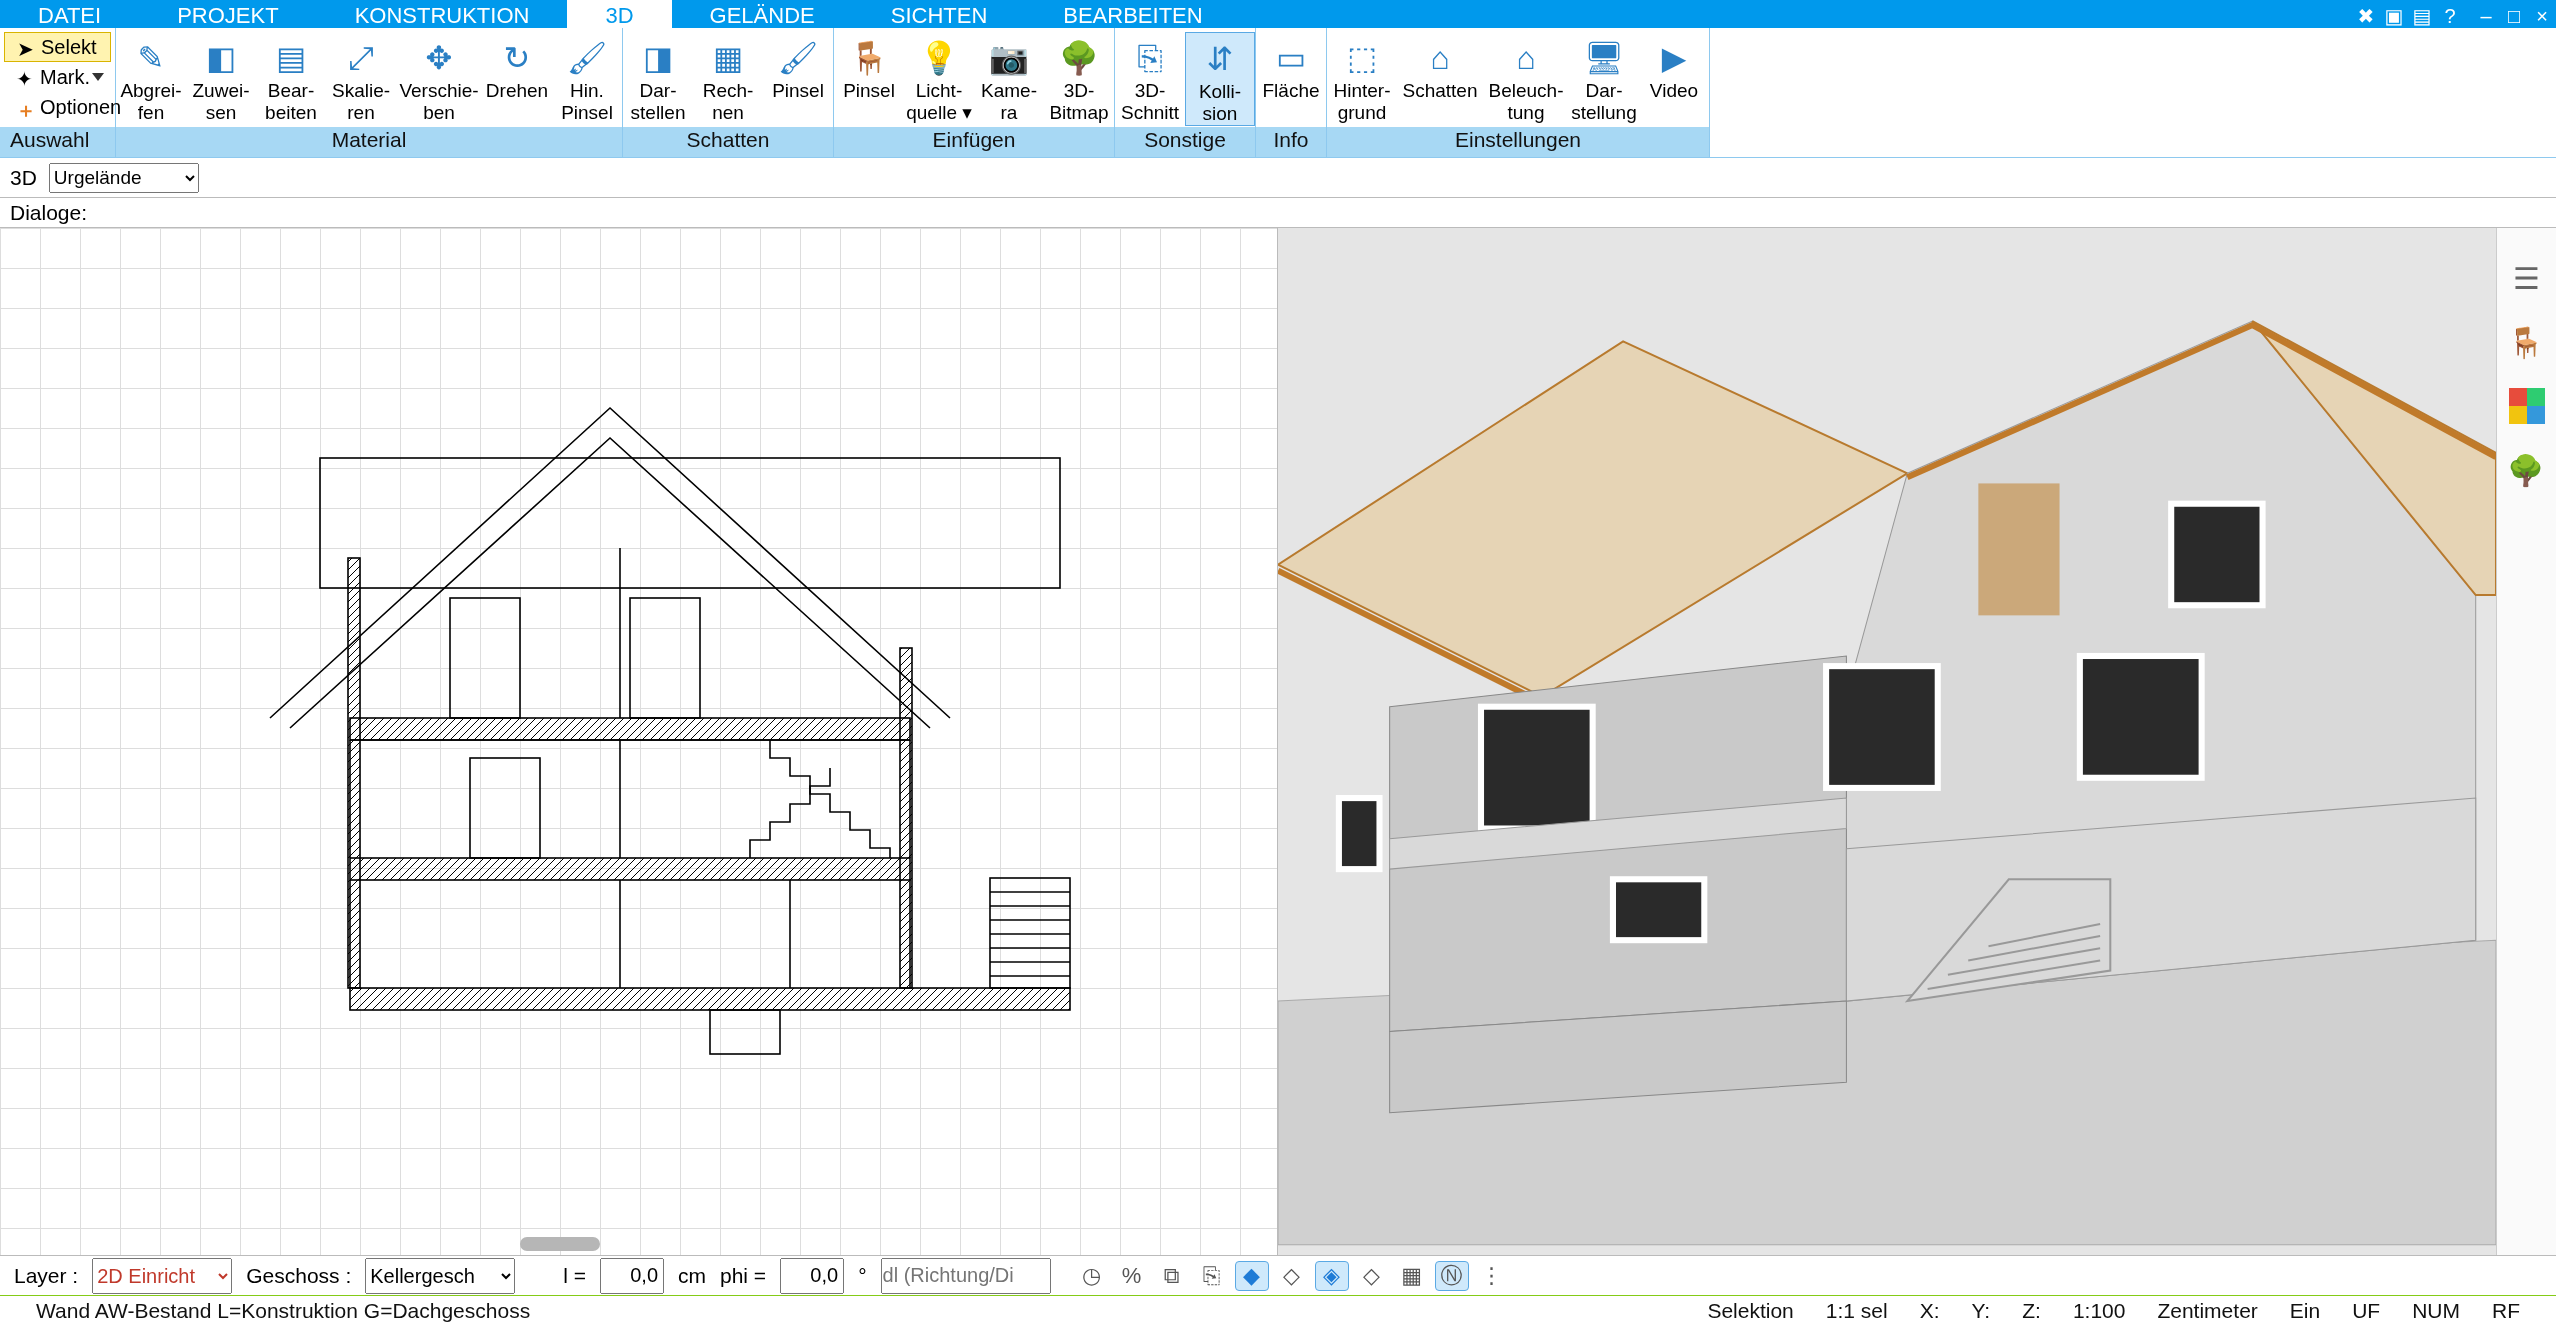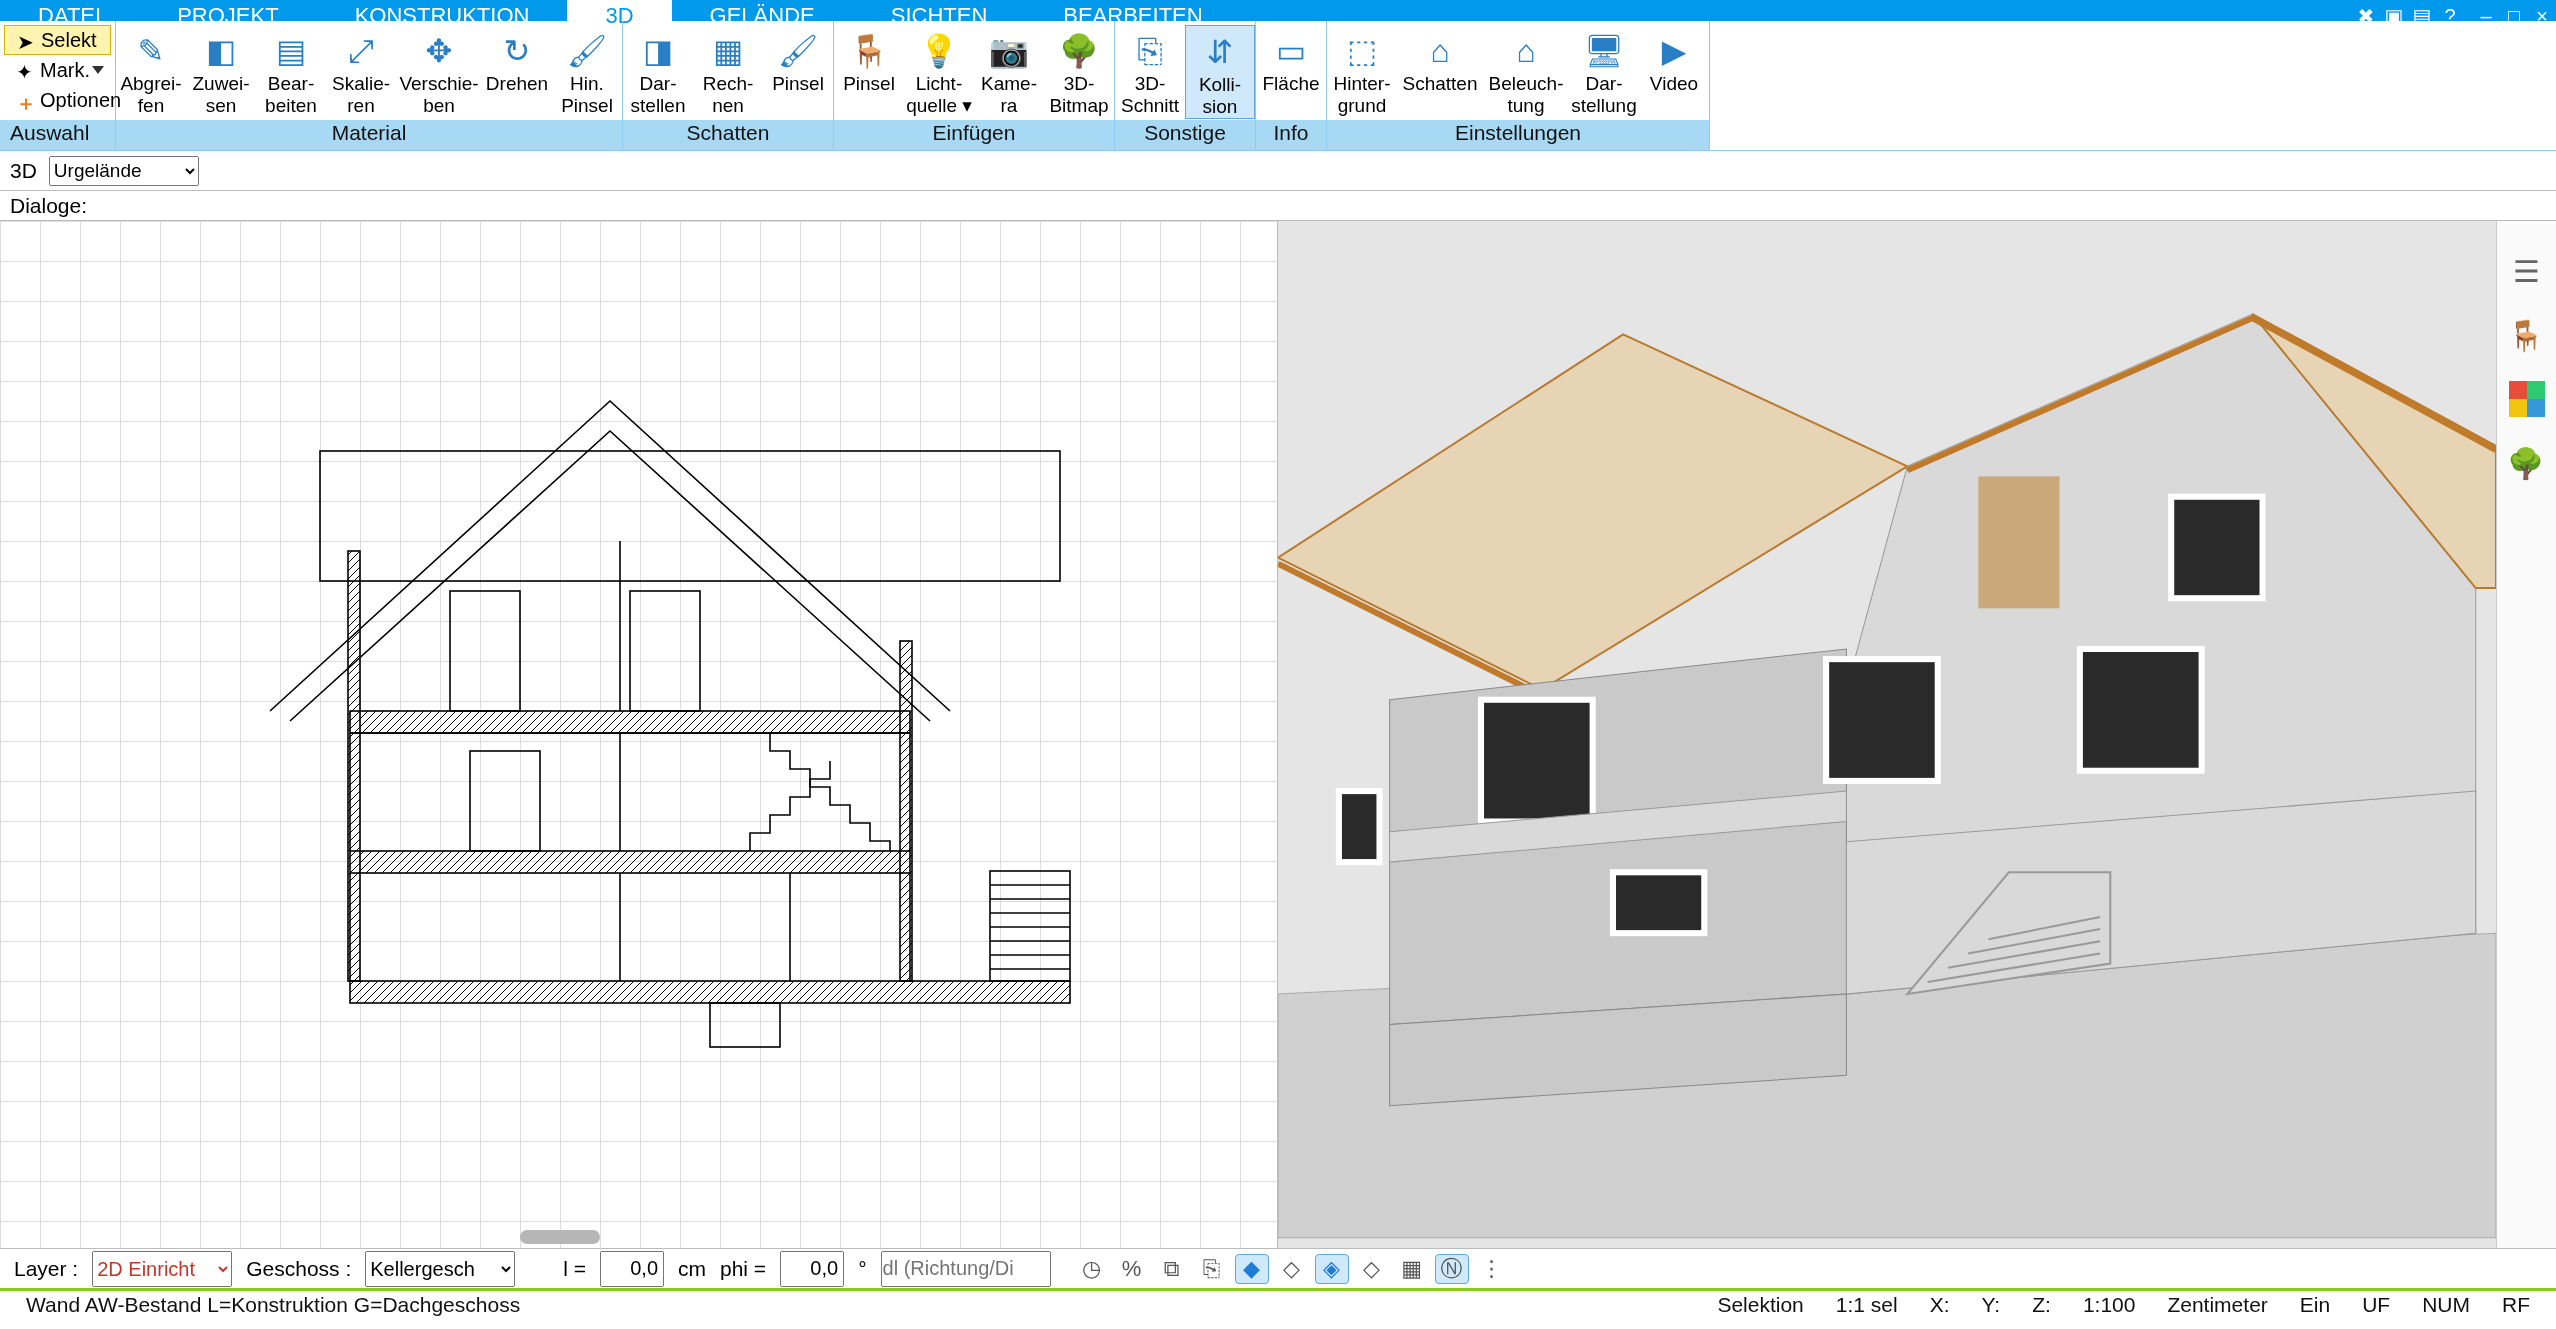--- a/index.html
+++ b/index.html
@@ -1,19 +1,19 @@
 <!DOCTYPE html>
 <html><head>
 <meta charset="utf-8">
 <style>
 * { margin: 0; padding: 0; box-sizing: border-box; font-family: "Segoe UI", Tahoma, sans-serif; }
 body { width: 2556px; height: 1329px; background: #fff; overflow: hidden; font-size: 20px; }
 
 
-#menubar { height: 21px; background: #0099ec; display: flex; align-items: stretch; color: #fff; }
+#menubar { height: 28px; background: #0099ec; display: flex; align-items: stretch; color: #fff; }
 #menubar .tab { padding: 0 38px; line-height: 32px; font-size: 22px; cursor: pointer; }
 #menubar .tab.active { background: #fff; color: #0099ec; }
 #menubar .spacer { flex: 1; }
 #menubar .win-btn { width: 28px; line-height: 32px; text-align: center; font-size: 20px; }
 #menubar .win-btn.sep { margin-left: 8px; }
 
 
 #ribbon { height: 130px; background: #fff; border-bottom: 1px solid #8ec9ef; display: flex; }
 .rgroup { display: flex; flex-direction: column; border-right: 1px solid #8ec9ef; }
 .rgroup .buttons { flex: 1; display: flex; align-items: flex-start; padding-top: 4px; }
@@ -71,21 +71,21 @@
 #right .floor  { fill: #d0d0d0; stroke: #aaa; }
 
 
 #toolbar2 { height: 40px; border-top: 1px solid #bbb; display: flex; align-items: center; padding: 0 14px; gap: 14px; font-size: 21px; }
 #toolbar2 select, #toolbar2 input { font-size: 20px; height: 36px; }
 #toolbar2 input.num { width: 64px; text-align: right; padding-right: 4px; }
 #toolbar2 .iconrow { display: flex; gap: 6px; margin-left: 10px; }
 #toolbar2 .iconrow .tb { width: 34px; height: 30px; border: 1px solid transparent; display: flex; align-items: center; justify-content: center; font-size: 22px; color: #555; border-radius: 4px; cursor: pointer; }
 #toolbar2 .iconrow .tb.on { border-color: #5aa9e4; background: #cfe9fb; }
 
-#statusbar { height: 30px; border-top: 3px solid #84cc16; display: flex; align-items: center; padding: 0 10px; font-size: 21px; color: #111; }
+#statusbar { height: 30px; border-top: 1px solid #84cc16; display: flex; align-items: center; padding: 0 20px; font-size: 21px; color: #111; }
 #statusbar .cell { padding: 0 16px; }
 #statusbar .grow { flex: 1; }
 
 .tri { display:inline-block; width:0; height:0; border-left:6px solid transparent; border-right:6px solid transparent; border-top:8px solid #333; vertical-align: middle; margin-left:2px;}
 </style>
 </head>
 <body>
 
 <div id="menubar">
   <div class="tab">DATEI</div>

